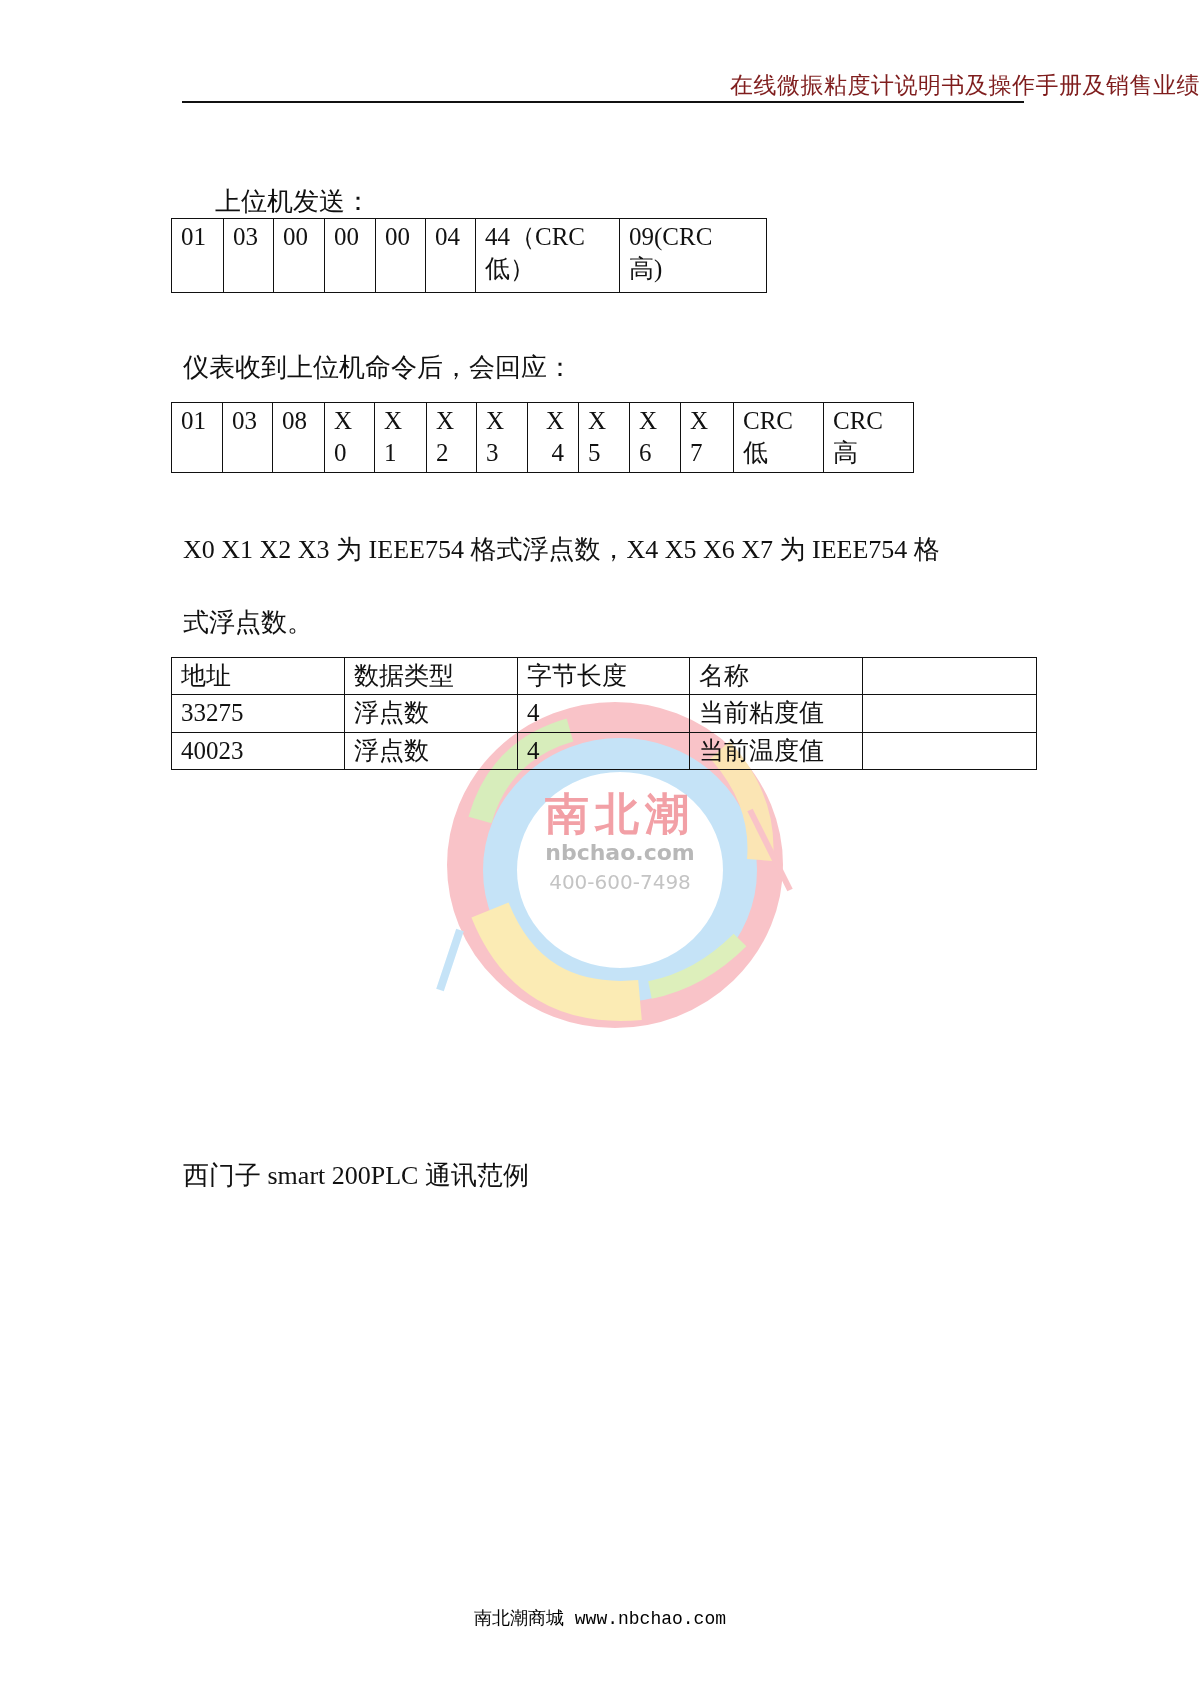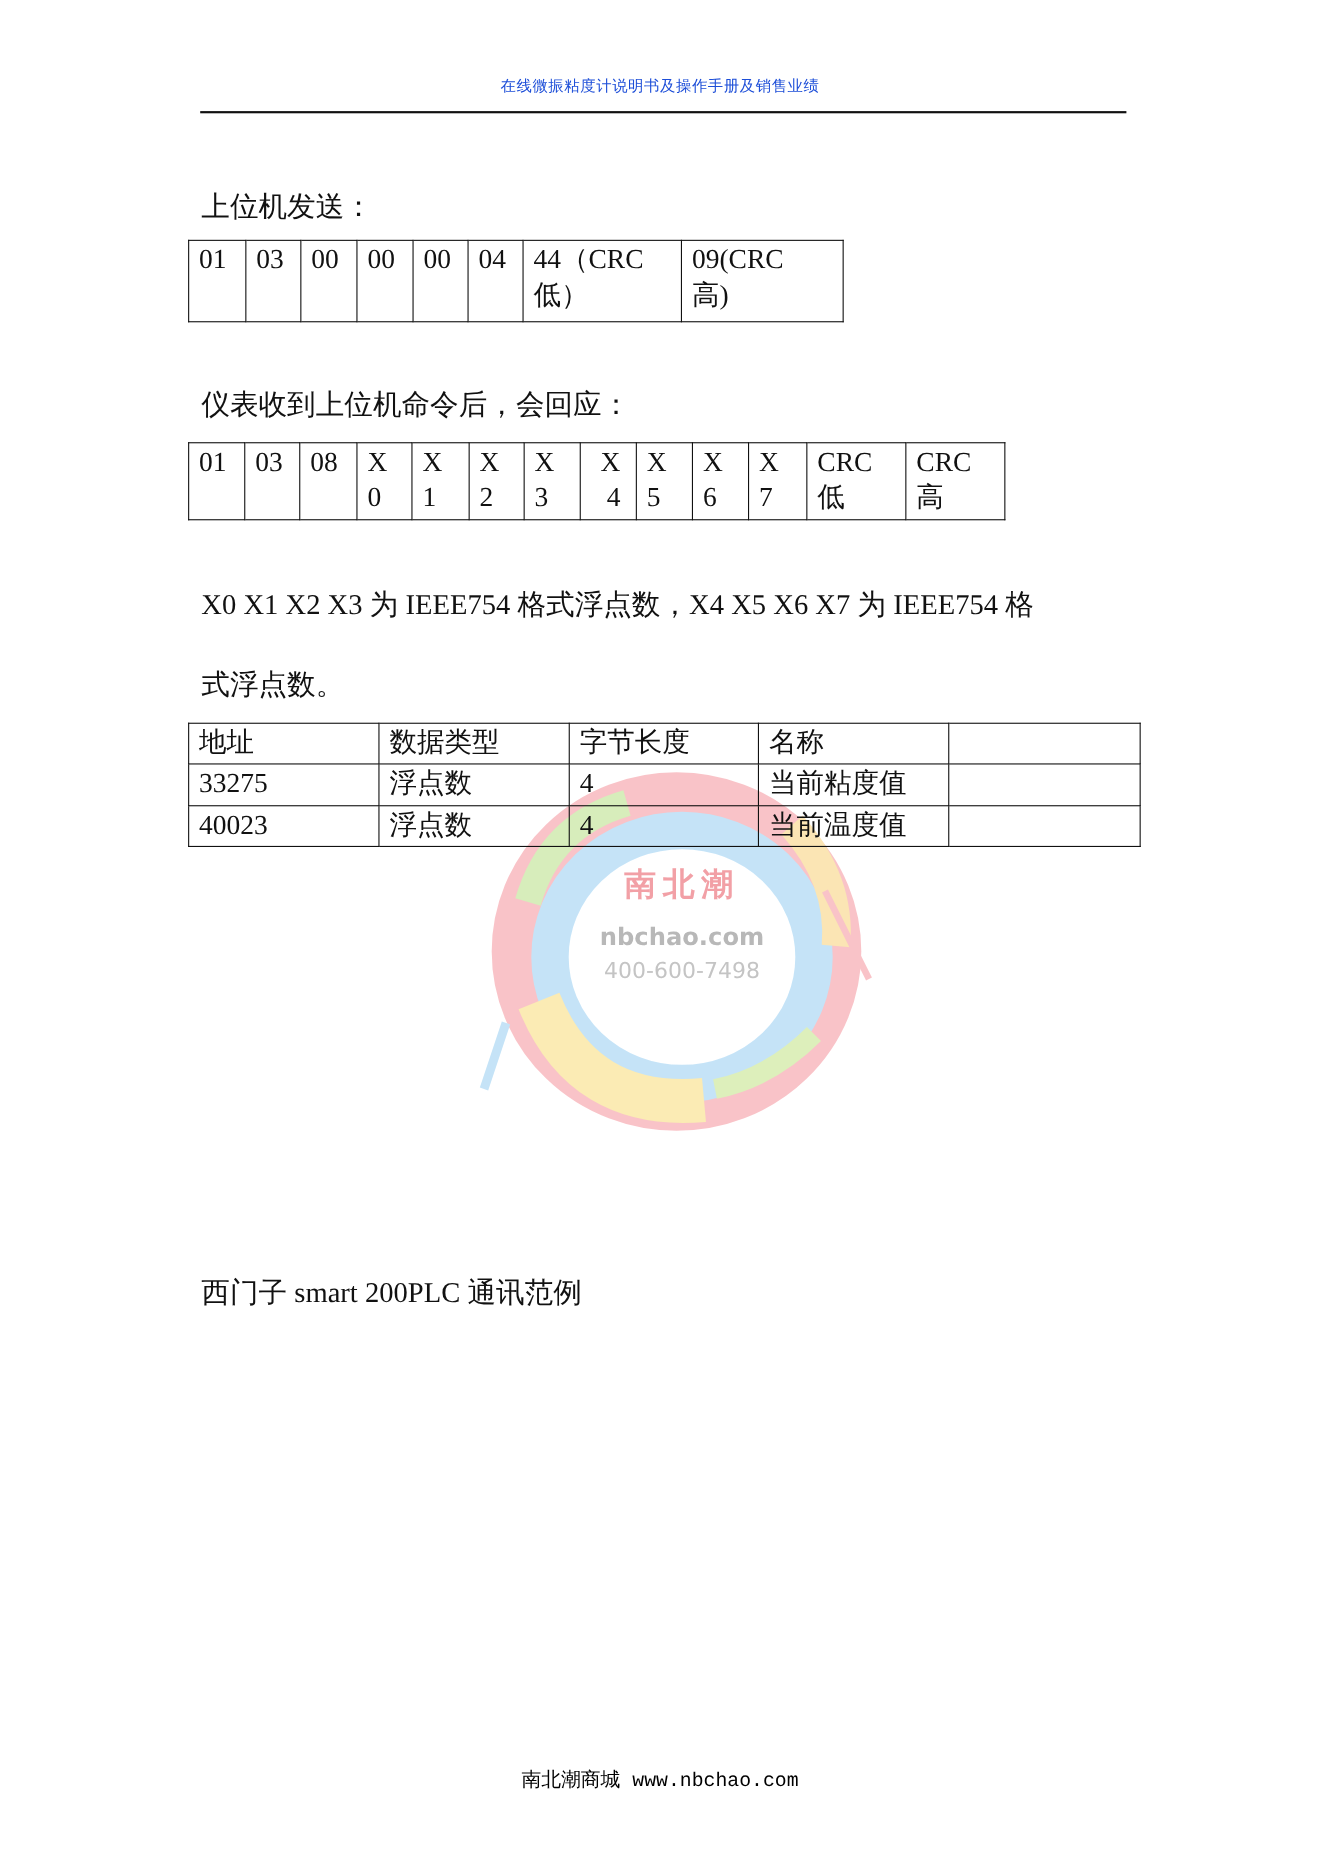--- a/index.html
+++ b/index.html
@@ -1,19 +1,19 @@
 <!DOCTYPE html>
 <html><head>
 <meta charset="utf-8">
 <style>
   html, body { margin: 0; padding: 0; background: #ffffff; }
   body { width: 1200px; height: 1697px; position: relative; overflow: hidden;
          font-family: "Liberation Serif", "DejaVu Serif", serif; color: #111; }
   .abs { position: absolute; }
-  .header-title { left: 0; width: 1200px; top: 70px; text-align: center; font-size: 14px; color: #1d4ed8; letter-spacing: 0.5px; }
+  .header-title { left: 0; width: 1200px; top: 70px; text-align: right; font-size: 23px; color: #7f1d1d; letter-spacing: 0.5px; }
   .header-rule { left: 182px; width: 842px; top: 101px; height: 0; border-top: 2px solid #111; }
   .para { left: 183px; font-size: 26px; color: #111; white-space: nowrap; }
   table.grid { position: absolute; border-collapse: collapse; table-layout: fixed; }
   table.grid td { border: 1.5px solid #111; vertical-align: top; font-size: 25px; line-height: 32px; padding: 2px 0 0 9px; color: #111; }
   .footer { left: 0; width: 1200px; top: 1606px; text-align: center; font-size: 18px; font-family: Liberation Mono, monospace; color: #000000; }
   .watermark { left: 420px; top: 690px; width: 400px; height: 380px; pointer-events: none; }
   .wm-text { position: absolute; width: 100%; text-align: center; }
 </style>
 </head>
 <body>
@@ -27,26 +27,26 @@
       <ellipse cx="195" cy="175" rx="145" ry="140" stroke="#f27c86" stroke-width="46"></ellipse>
       <ellipse cx="200" cy="180" rx="120" ry="115" stroke="#7fc3ef" stroke-width="34"></ellipse>
       <path d="M70 220 Q110 320 220 310" stroke="#f7d35a" stroke-width="40"></path>
       <path d="M60 130 Q80 60 150 40" stroke="#a7d86a" stroke-width="24"></path>
       <path d="M300 60 Q345 110 340 170" stroke="#f7c75a" stroke-width="26"></path>
       <path d="M230 300 Q280 290 320 250" stroke="#b5dd6b" stroke-width="18"></path>
       <path d="M330 120 L370 200" stroke="#f27c86" stroke-width="6"></path>
       <path d="M40 240 L20 300" stroke="#7fc3ef" stroke-width="8"></path>
     </g>
   </svg>
-  <div class="wm-text" style="top:95px;font-size:29px;color:#f2a0a6;font-family:'DejaVu Serif',serif;font-weight:bold;letter-spacing:6px;">南北潮</div>
+  <div class="wm-text" style="top:95px;font-size:44px;color:#f2a0a6;font-family:'DejaVu Serif',serif;font-weight:bold;letter-spacing:6px;">南北潮</div>
   <div class="wm-text" style="top:150px;font-size:22px;color:#b8b8b8;font-family:'DejaVu Sans',sans-serif;font-weight:bold;">nbchao.com</div>
   <div class="wm-text" style="top:180px;font-size:20px;color:#c4c4c4;font-family:'DejaVu Sans',sans-serif;">400-600-7498</div>
 </div>
 
-<div class="abs para" style="top:170px;">上位机发送：</div>
+<div class="abs para" style="top:184px;margin-left:32px;">上位机发送：</div>
 
 <table class="grid" style="left:171px; top:218px; width:595px; height:75px;">
   <colgroup>
     <col style="width:52px">
       <col style="width:50px">
       <col style="width:51px">
       <col style="width:51px">
     <col style="width:50px">
       <col style="width:50px">
       <col style="width:144px">

